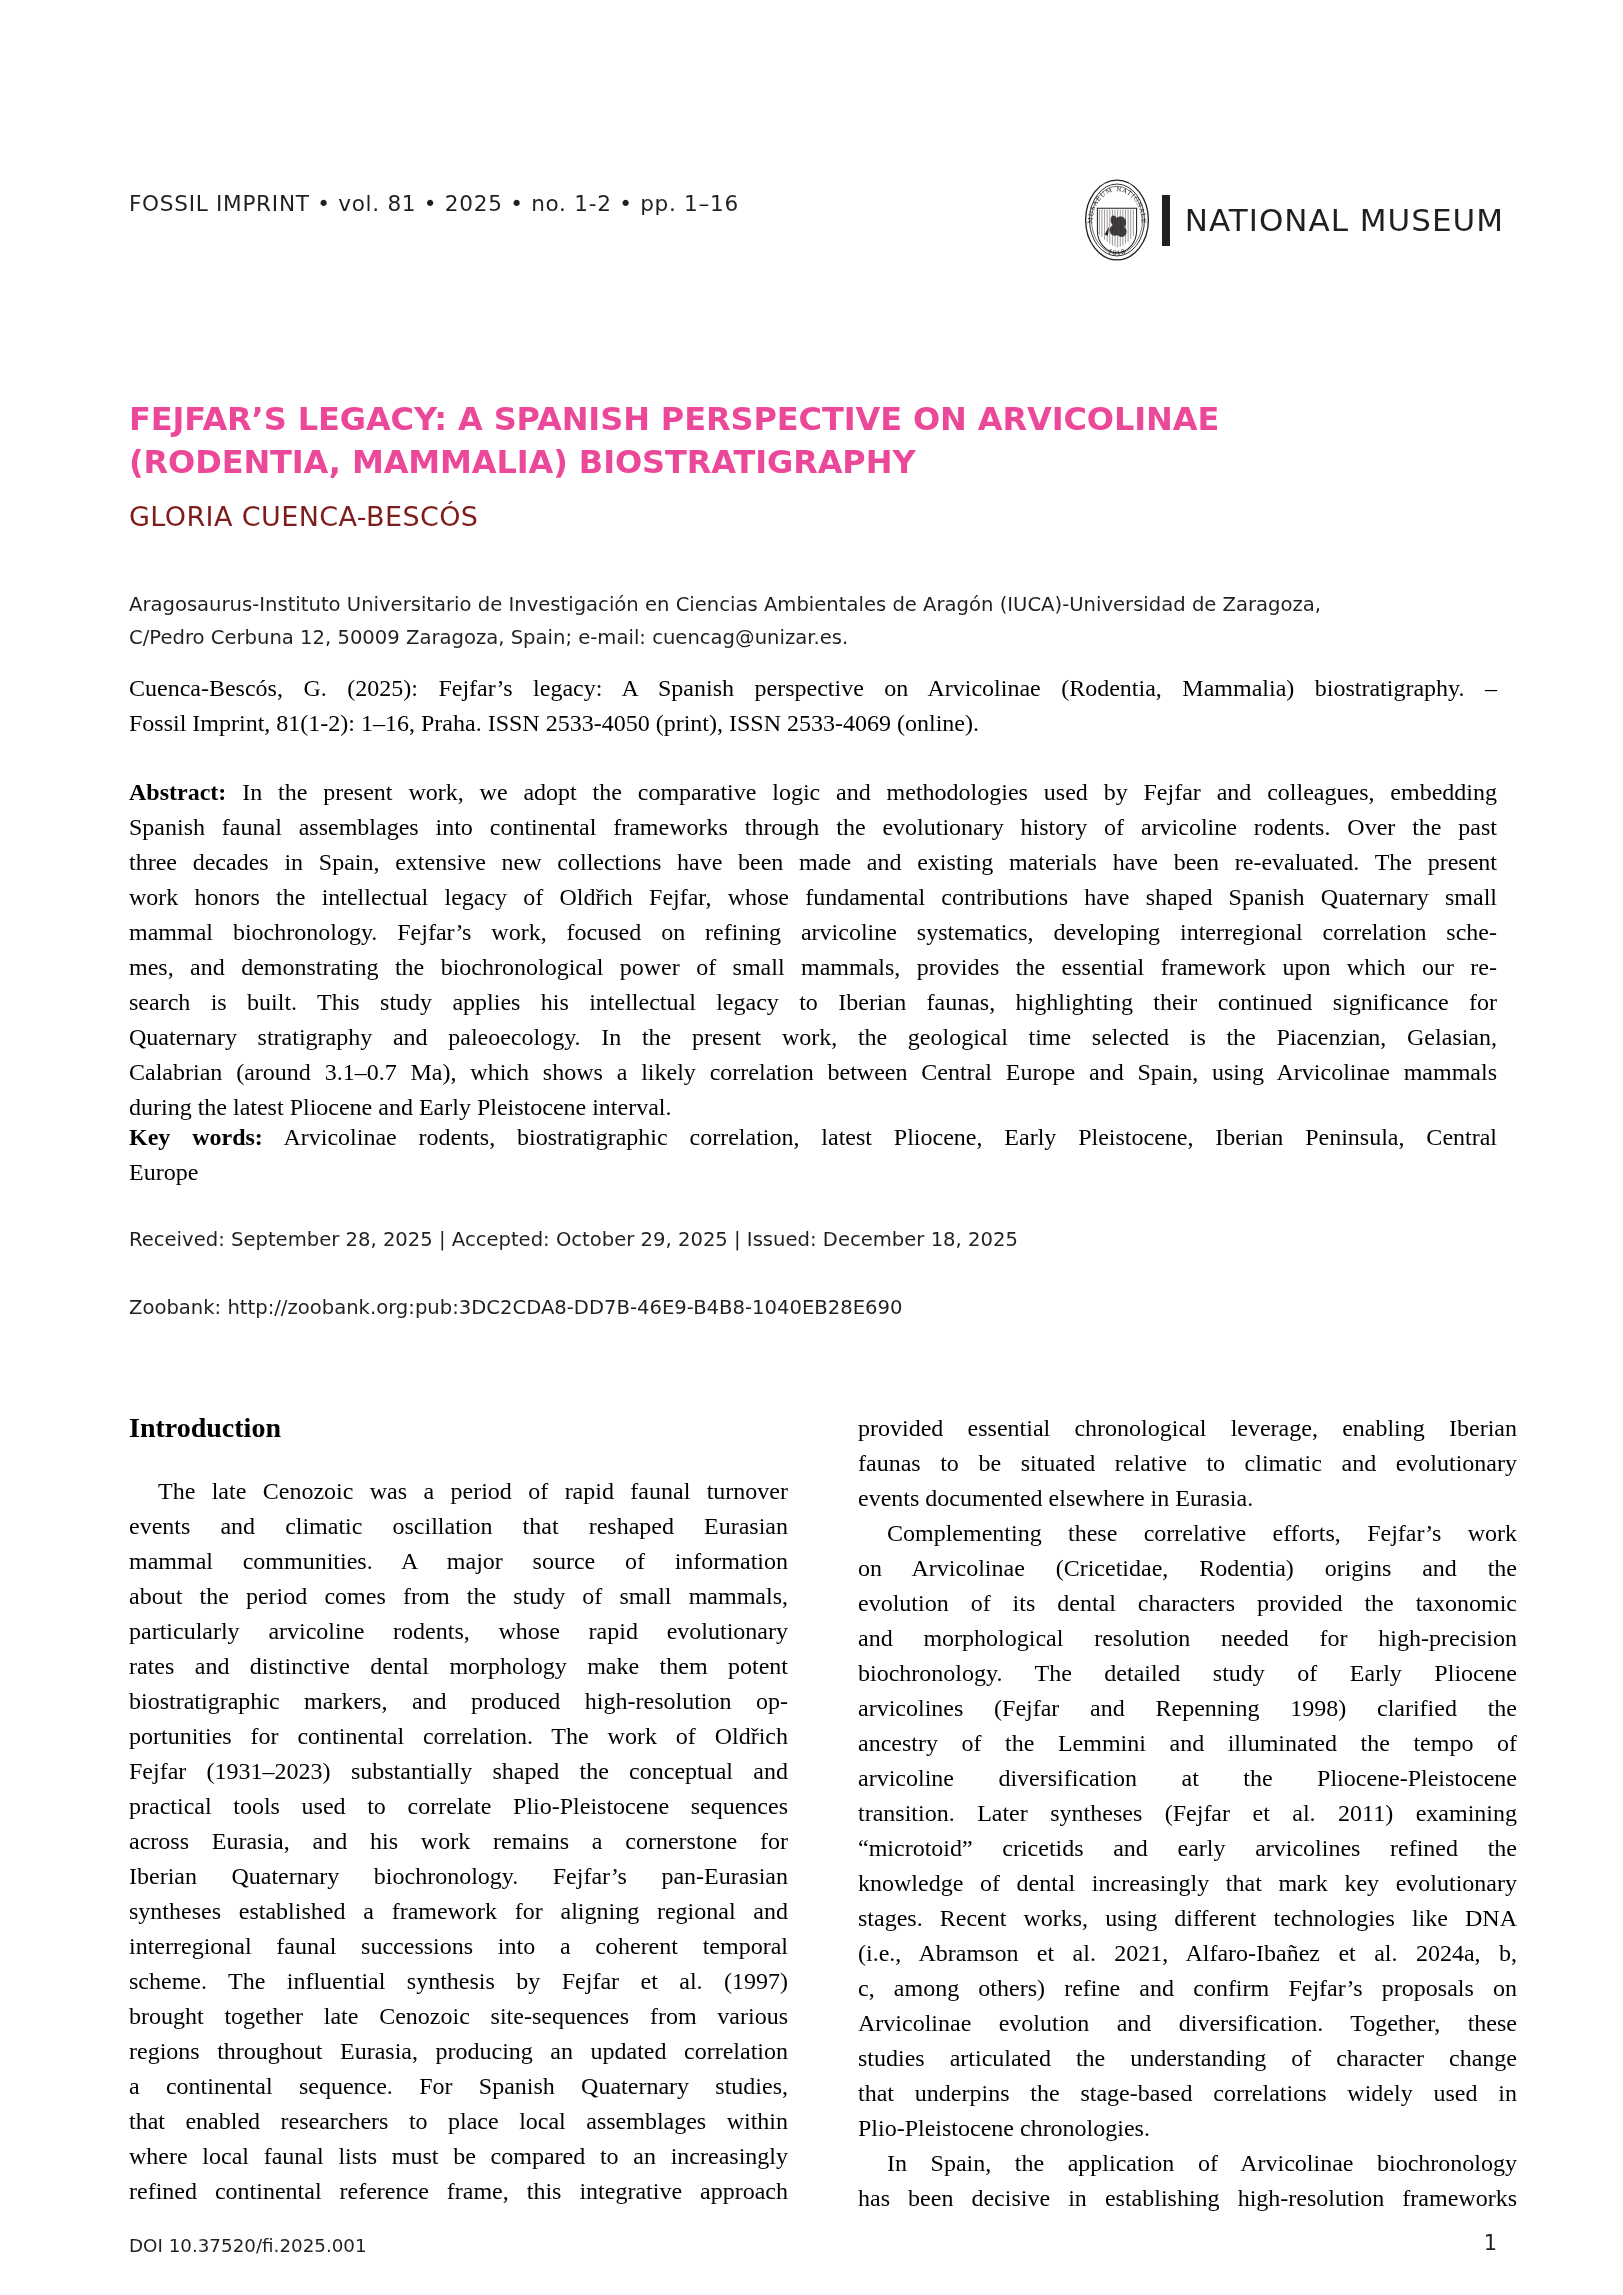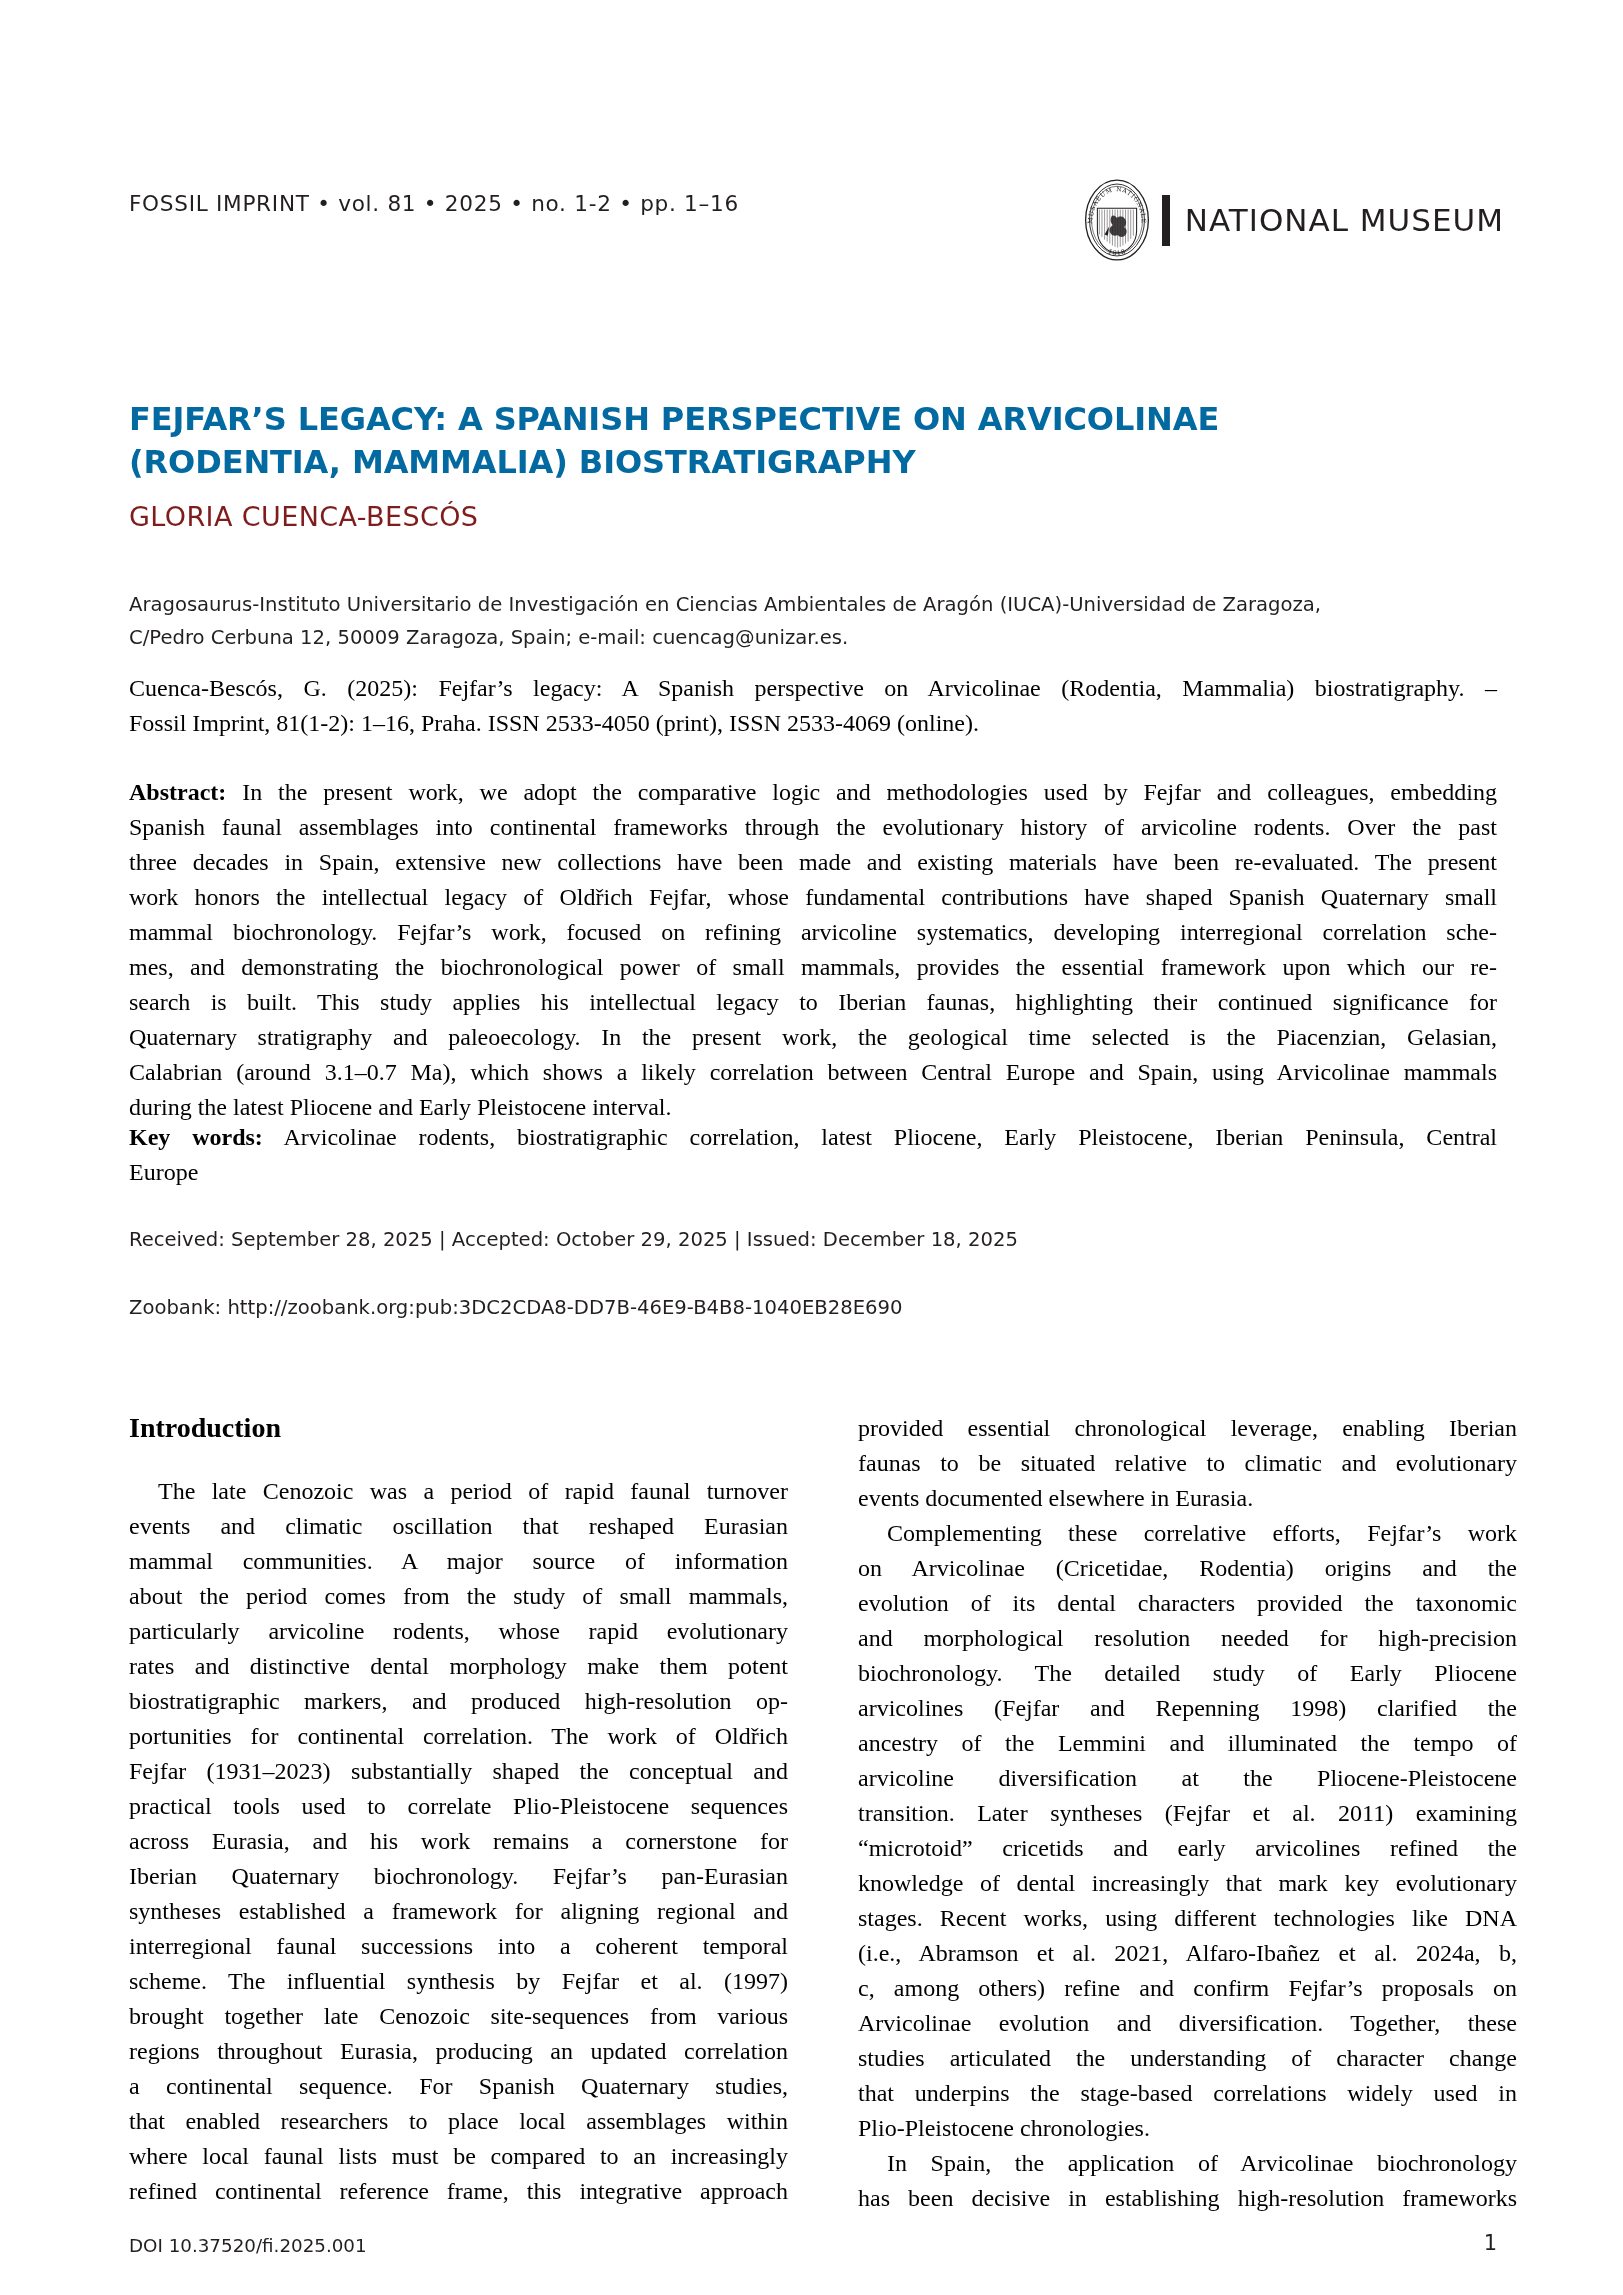--- a/index.html
+++ b/index.html
@@ -74,21 +74,21 @@
   .title {
     position: absolute;
     left: 129px;
     top: 338px;
     width: 1139px;
     font-family: "DejaVu Sans", sans-serif;
     font-weight: bold;
     font-size: 32px;
     line-height: 43px;
     letter-spacing: -0.1px;
-    color: #0369a1;
+    color: #ec4899;
   }
 
   .author {
     position: absolute;
     left: 129px;
     top: 462px;
     font-family: "DejaVu Sans", sans-serif;
     font-size: 27px;
     letter-spacing: 0.4px;
     color: #7f1d1d;

